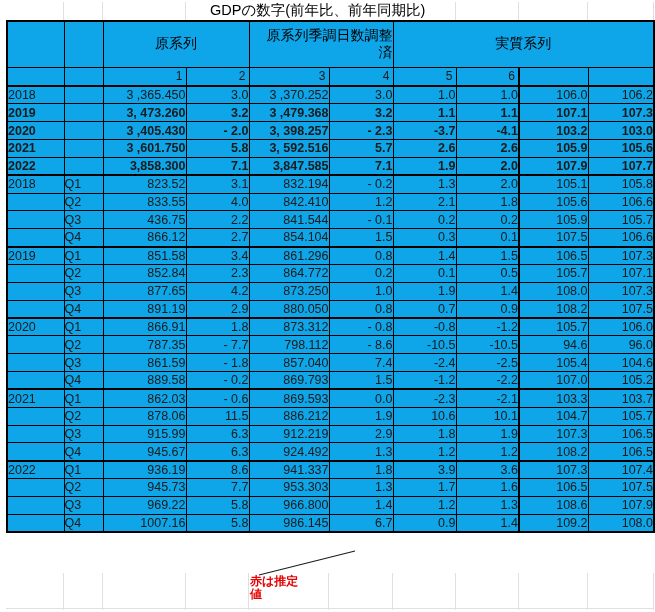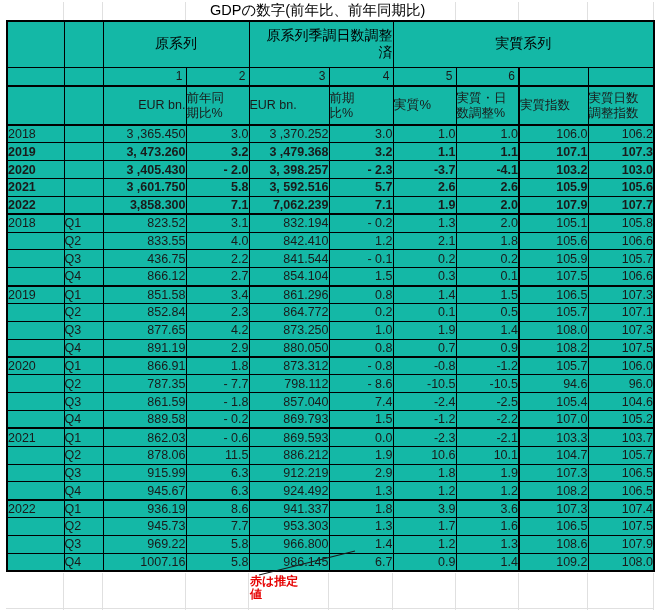--- a/index.html
+++ b/index.html
@@ -9,21 +9,21 @@
   }
   .page-title{
     position:absolute;left:164px;top:1px;font-size:14.5px;color:#000;
     white-space:nowrap;background:#fff;padding:0 2px;z-index:3;margin-left:44px;
   }
   
   .bg-grid .v{position:absolute;width:1px;background:#e0e0e0;}
   .bg-grid .h{position:absolute;height:1px;background:#e0e0e0;}
   table.gdp{
     position:absolute;left:6px;top:20px;border-collapse:collapse;table-layout:fixed;
-    width:647px;border:2px solid #000;z-index:2;background:#14b8a6;
+    width:647px;border:2px solid #000;z-index:2;background:#0ea5e9;
   }
   table.gdp td,table.gdp th{
     border:1px solid #000;padding:0;margin:0;overflow:hidden;
     font-weight:normal;font-size:12.5px;color:#1a1a1a;vertical-align:middle;
   }
   
   tr.ghead{height:46px;}
   tr.ghead th{font-size:14px;color:#000;}
   th.g-center{text-align:center;}
   th.g-left{text-align:right;padding-left:3px;white-space:pre-line;line-height:1.25;}
@@ -108,36 +108,20 @@
         <td></td>
         <td>1</td>
         <td>2</td>
         <td>3</td>
         <td>4</td>
         <td>5</td>
         <td class="brT">6</td>
         <td></td>
         <td></td>
       </tr>
-      <tr class="subhead">
-        <td></td>
-        <td></td>
-        <td class="sh-right">EUR bn.</td>
-        <td class="sh-red">前年同
-期比%</td>
-        <td class="sh-left">EUR bn.</td>
-        <td class="sh-red">前期
-比%</td>
-        <td class="sh-left" style="font-size:13px">実質%</td>
-        <td class="sh-left brT" style="font-size:12.5px">実質・日
-数調整%</td>
-        <td class="sh-idx">実質指数</td>
-        <td class="sh-idx" style="font-size:12.5px">実質日数
-調整指数</td>
-      </tr>
     </thead>
     <tbody>
         <tr>
           <td class="ycell">2018</td>
           <td class="qcell"></td>
           <td class="num">3 ,365.450</td>
           <td class="num">3.0</td>
           <td class="num">3 ,370.252</td>
           <td class="num">3.0</td>
           <td class="num">1.0</td>
@@ -179,21 +163,21 @@
           <td class="num">2.6</td>
           <td class="num brT">2.6</td>
           <td class="num">105.9</td>
           <td class="num">105.6</td>
         </tr>
         <tr class="bold">
           <td class="ycell">2022</td>
           <td class="qcell"></td>
           <td class="num">3,858.300</td>
           <td class="num">7.1</td>
-          <td class="num red">7,062.239</td>
+          <td class="num red">3,847.585</td>
           <td class="num red">7.1</td>
           <td class="num">1.9</td>
           <td class="num brT">2.0</td>
           <td class="num red">107.9</td>
           <td class="num red">107.7</td>
         </tr>
         <tr class="tt">
           <td class="ycell">2018</td>
           <td class="qcell">Q1</td>
           <td class="num">823.52</td>

